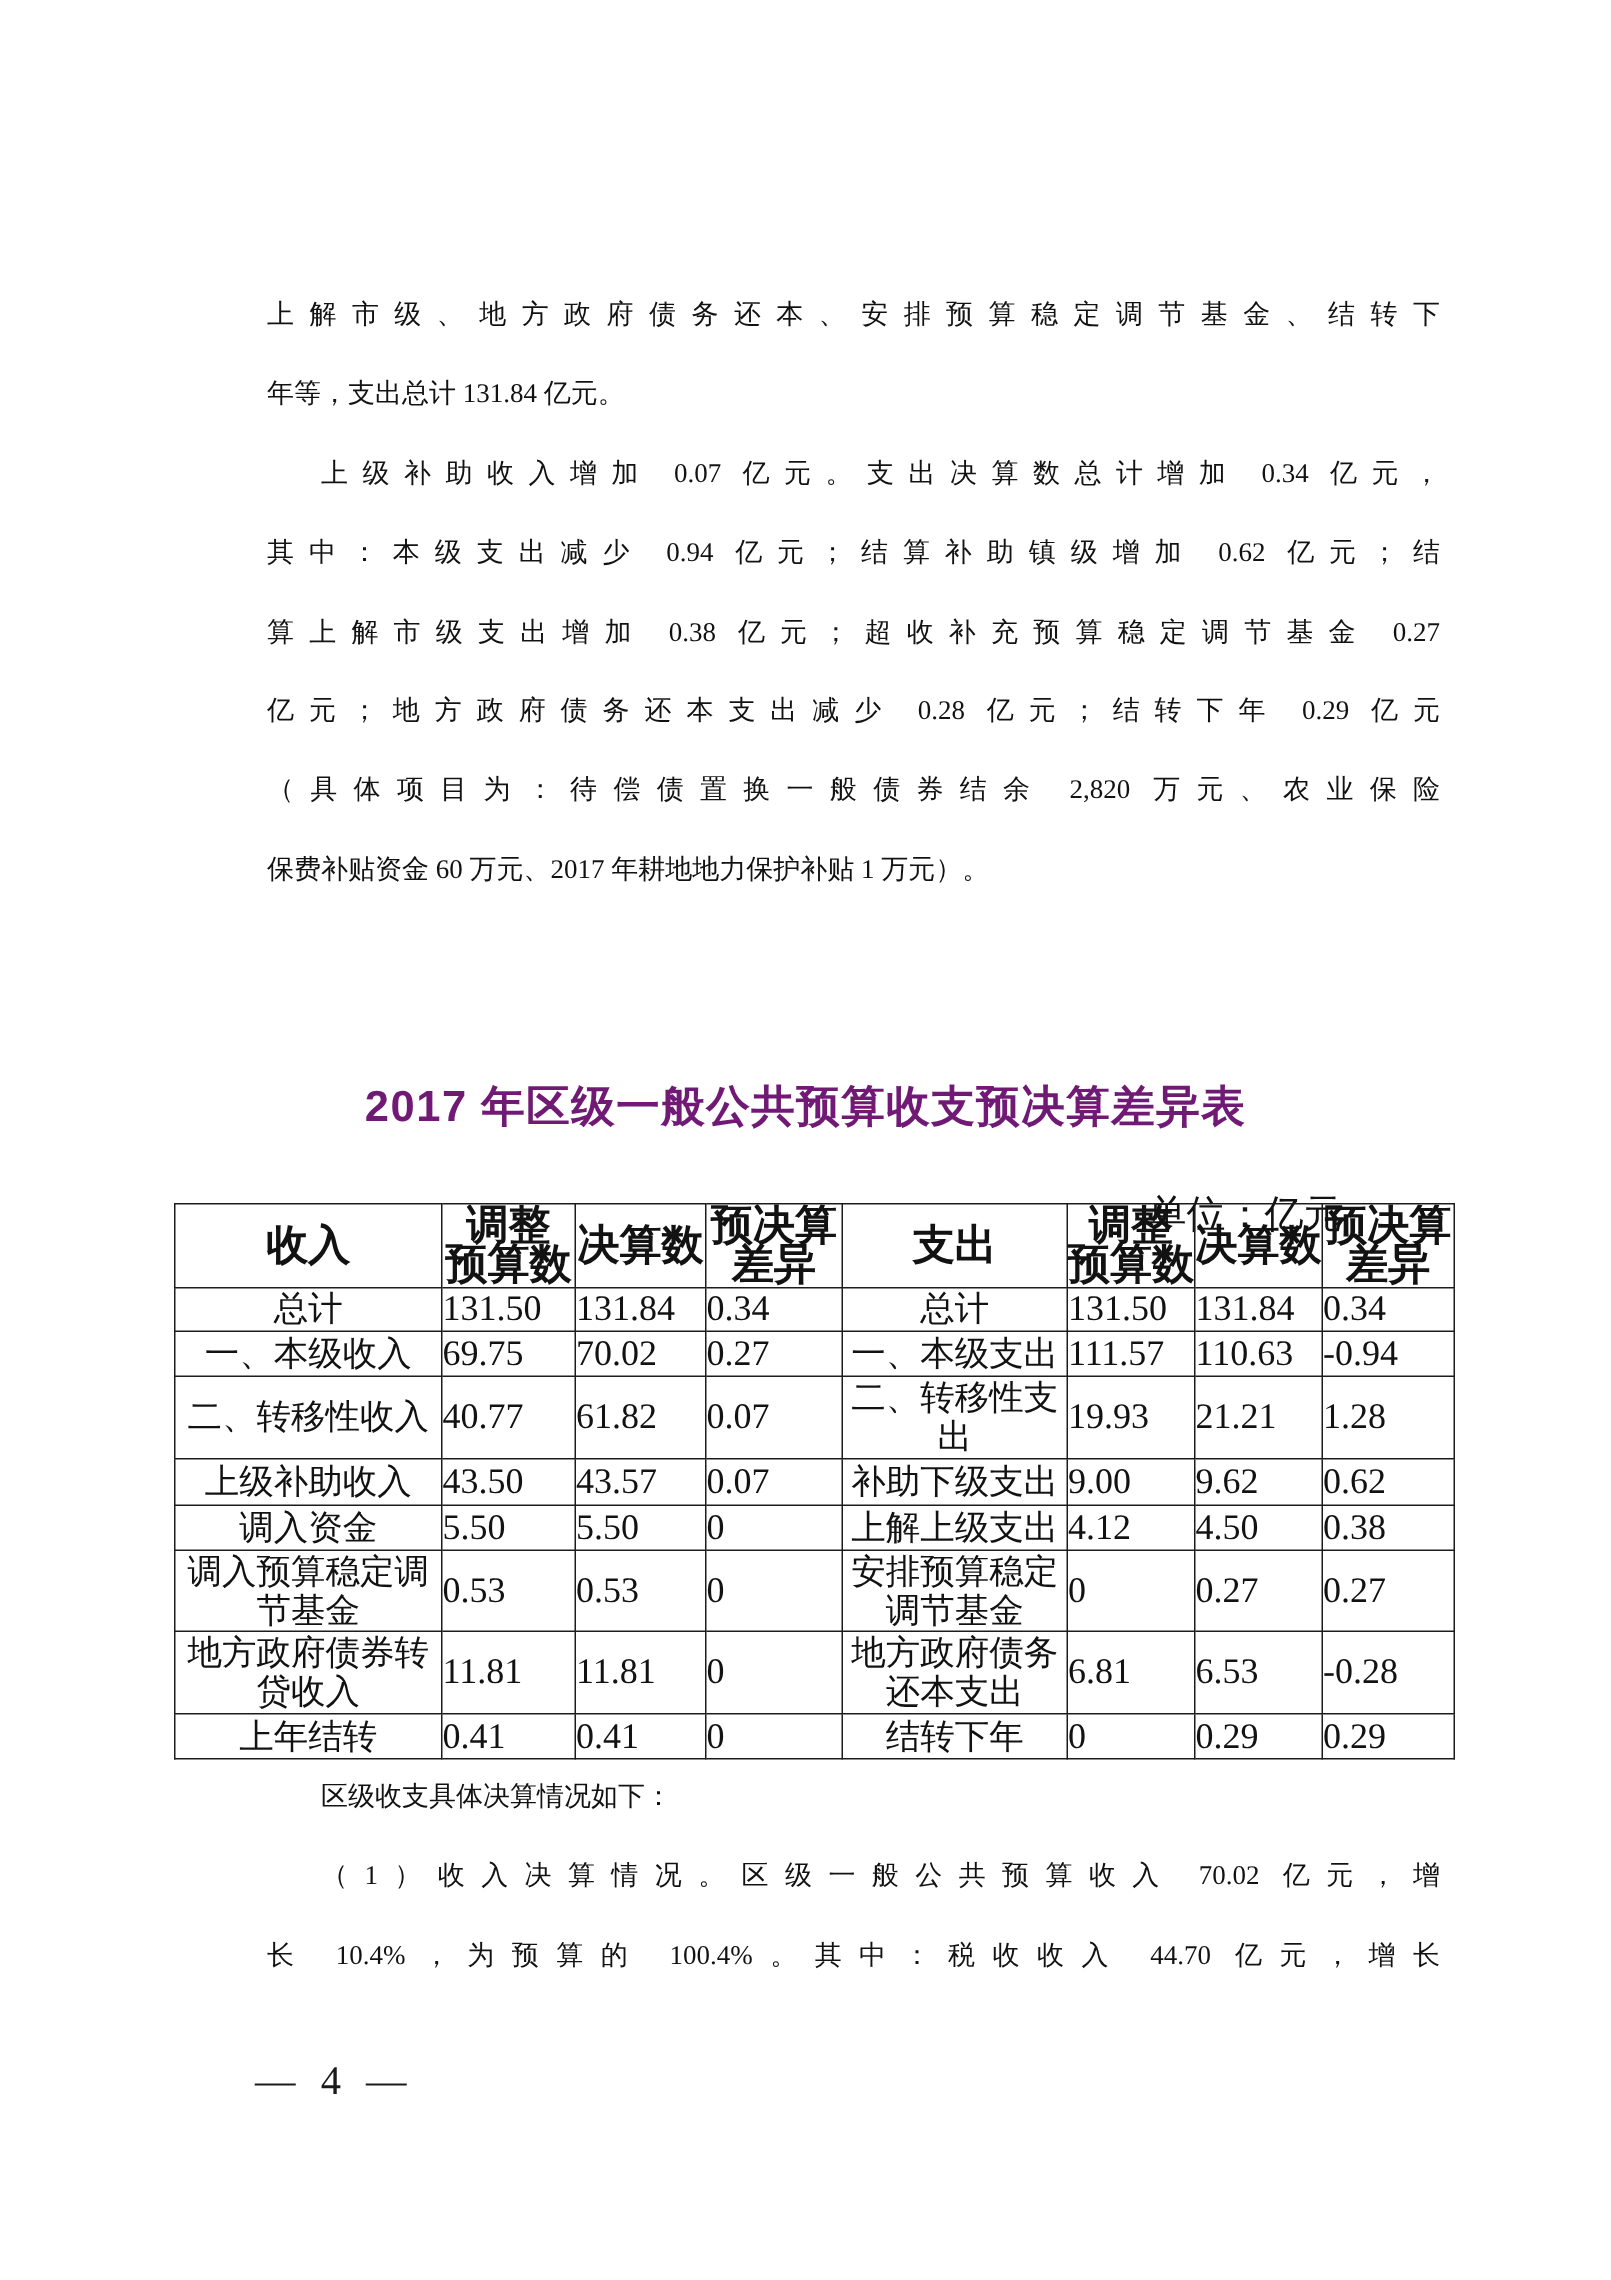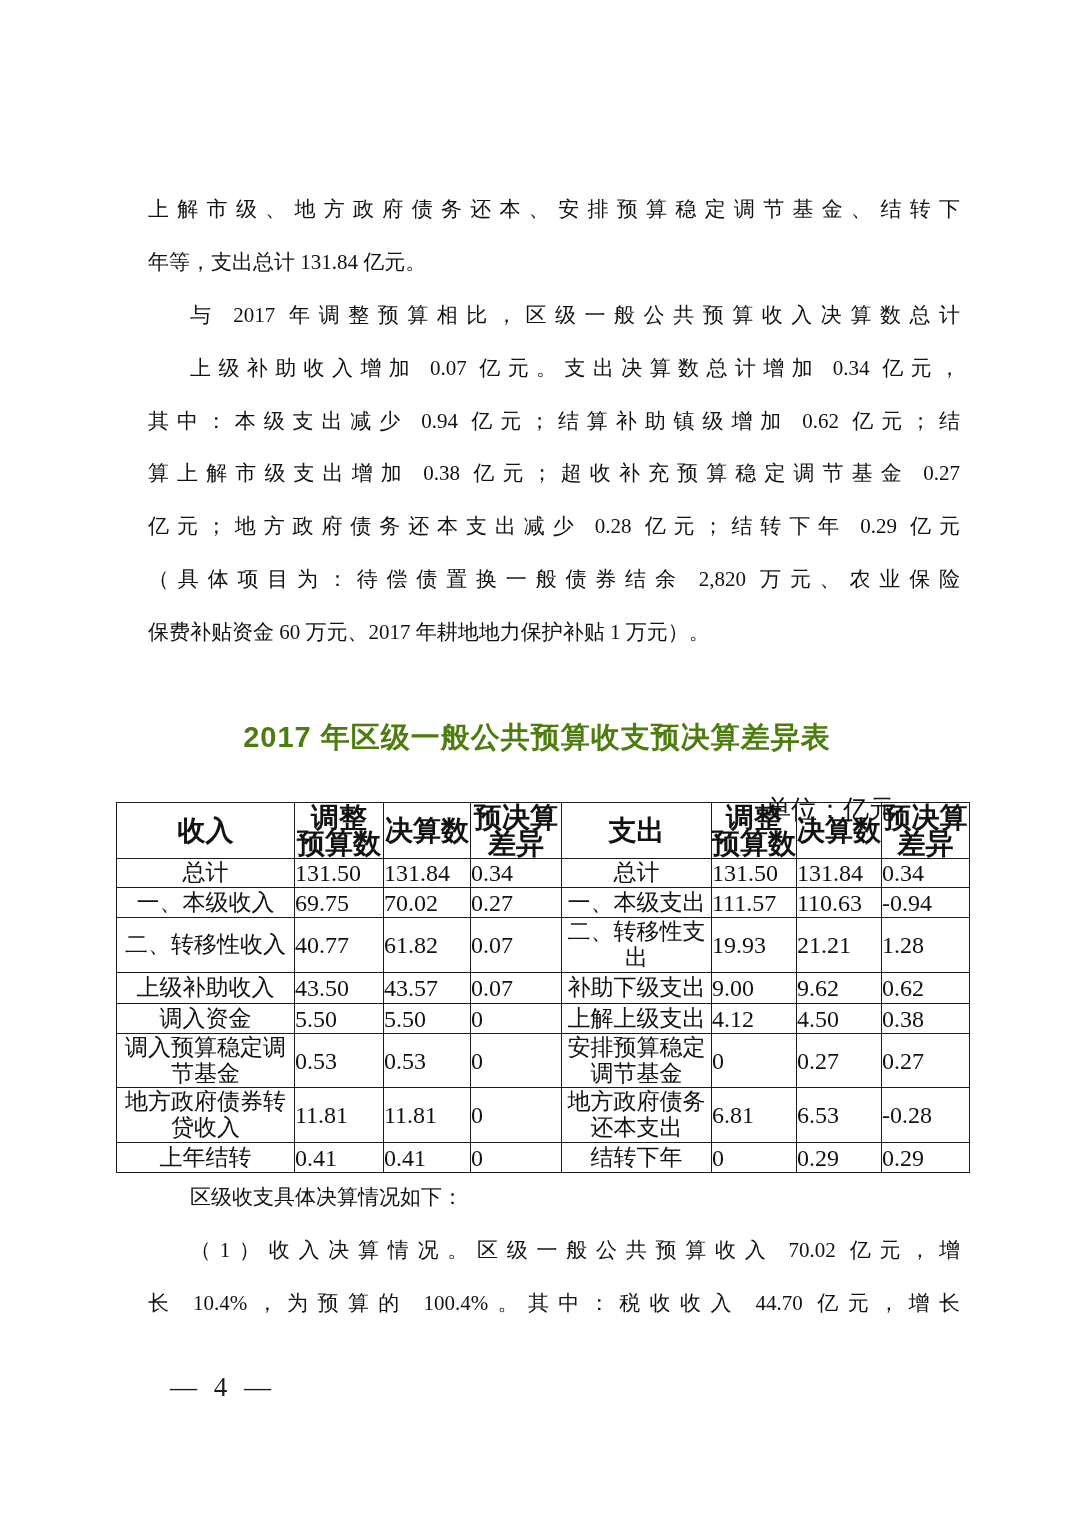--- a/index.html
+++ b/index.html
@@ -19,37 +19,38 @@
   .body-text {
     position: absolute;
     left: 148px;
     width: 812px;
   }
   .top-text { top: 183px; }
   .bottom-text { top: 1171px; }
   .line {
     height: 52.9px;
     line-height: 52.9px;
-    font-size: 21px;
+    font-size: 18px;
     text-align: justify;
     white-space: nowrap;
+    margin-left: 30px;
   }
   .bottom-text .line { height: 53px; line-height: 53px; }
   .line.fill { white-space: normal; text-align-last: justify; }
   .line.indent { text-indent: 2em; }
   .doc-title {
     position: absolute;
     top: 718px;
     left: 0;
     width: 100%;
     text-align: center;
     font-family: "Liberation Sans", "DejaVu Sans", sans-serif;
     font-weight: bold;
     font-size: 29px;
-    color: #4d7c0f;
+    color: #701a75;
     letter-spacing: 1px;
   }
   .unit-label {
     position: absolute;
     top: 759px;
     right: 179px;
     font-size: 26px;
     margin-top: 33px;
   }
   table.budget {
@@ -104,21 +105,20 @@
   }
 </style>
 </head>
 <body>
 
 <div class="page">
 
   <div class="body-text top-text">
     <div class="line fill">上解市级、地方政府债务还本、安排预算稳定调节基金、结转下</div>
     <div class="line">年等，支出总计 131.84 亿元。</div>
-    <div class="line fill indent">与 2017 年调整预算相比，区级一般公共预算收入决算数总计</div>
     <div class="line fill indent">上级补助收入增加 0.07 亿元。支出决算数总计增加 0.34 亿元，</div>
     <div class="line fill">其中：本级支出减少 0.94 亿元；结算补助镇级增加 0.62 亿元；结</div>
     <div class="line fill">算上解市级支出增加 0.38 亿元；超收补充预算稳定调节基金 0.27</div>
     <div class="line fill">亿元；地方政府债务还本支出减少 0.28 亿元；结转下年 0.29 亿元</div>
     <div class="line fill">（具体项目为：待偿债置换一般债券结余 2,820 万元、农业保险</div>
     <div class="line">保费补贴资金 60 万元、2017 年耕地地力保护补贴 1 万元）。</div>
   </div>
 
   <div class="doc-title">2017 年区级一般公共预算收支预决算差异表</div>
 

